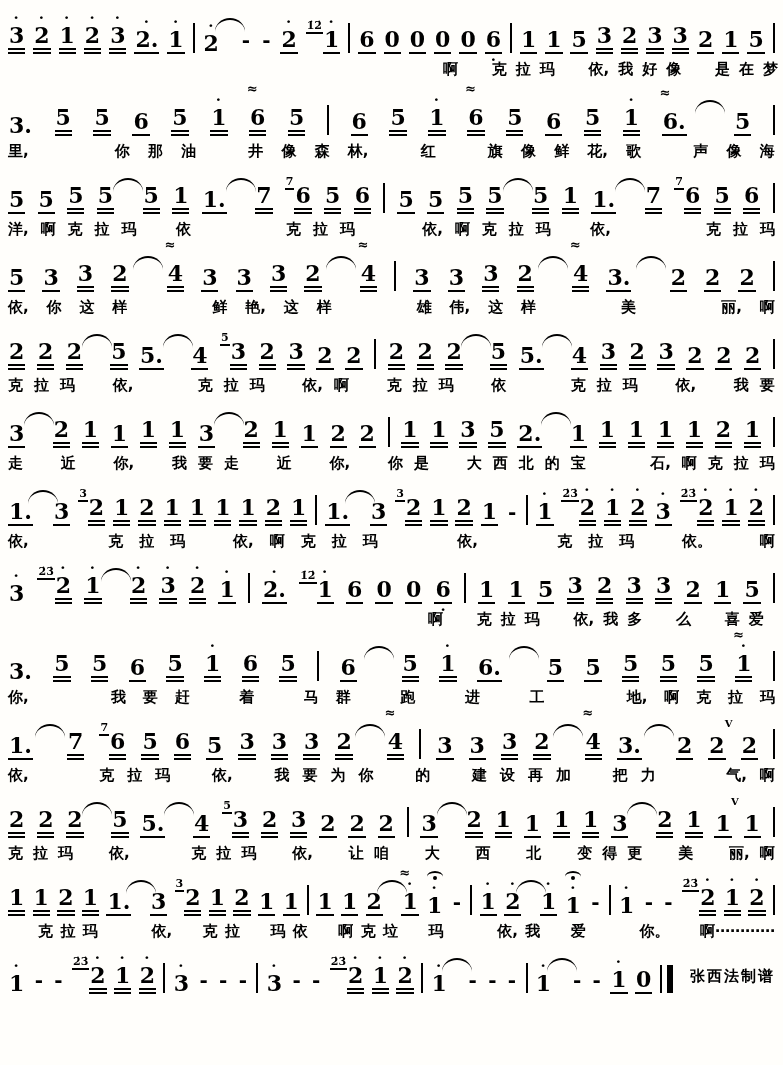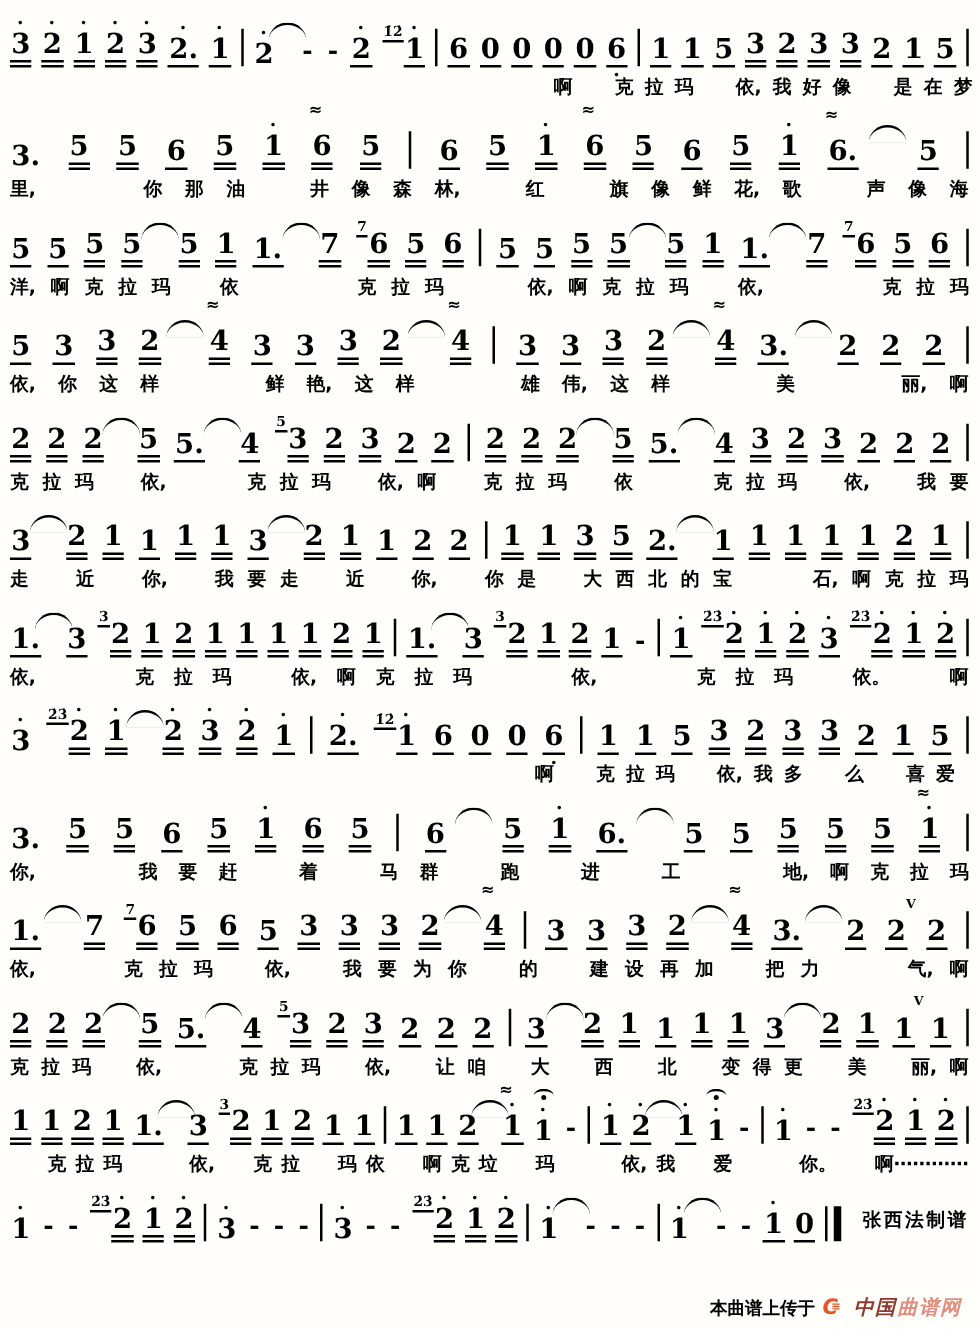--- a/index.html
+++ b/index.html
@@ -1383,22 +1383,13 @@
           </span>
           <span class="tok note">
             <span class="" style="position: relative;"><span class="num u1">0</span></span>
           </span>
           <span class="tok fbar"></span>
           <span class="credit">张西法制谱</span>
         </div>
       </div>
     </div>
 
-  <div id="footer">
-    <span>本曲谱上传于</span>
-    <span class="logo-mark">
-      <span>C</span><span class="lines">≡</span>
-    </span>
-    <span>
-      <span class="site-dark">中国</span><span class="site-light">曲谱网</span>
-    </span>
-  </div>
 </div>
 
 </body></html>

